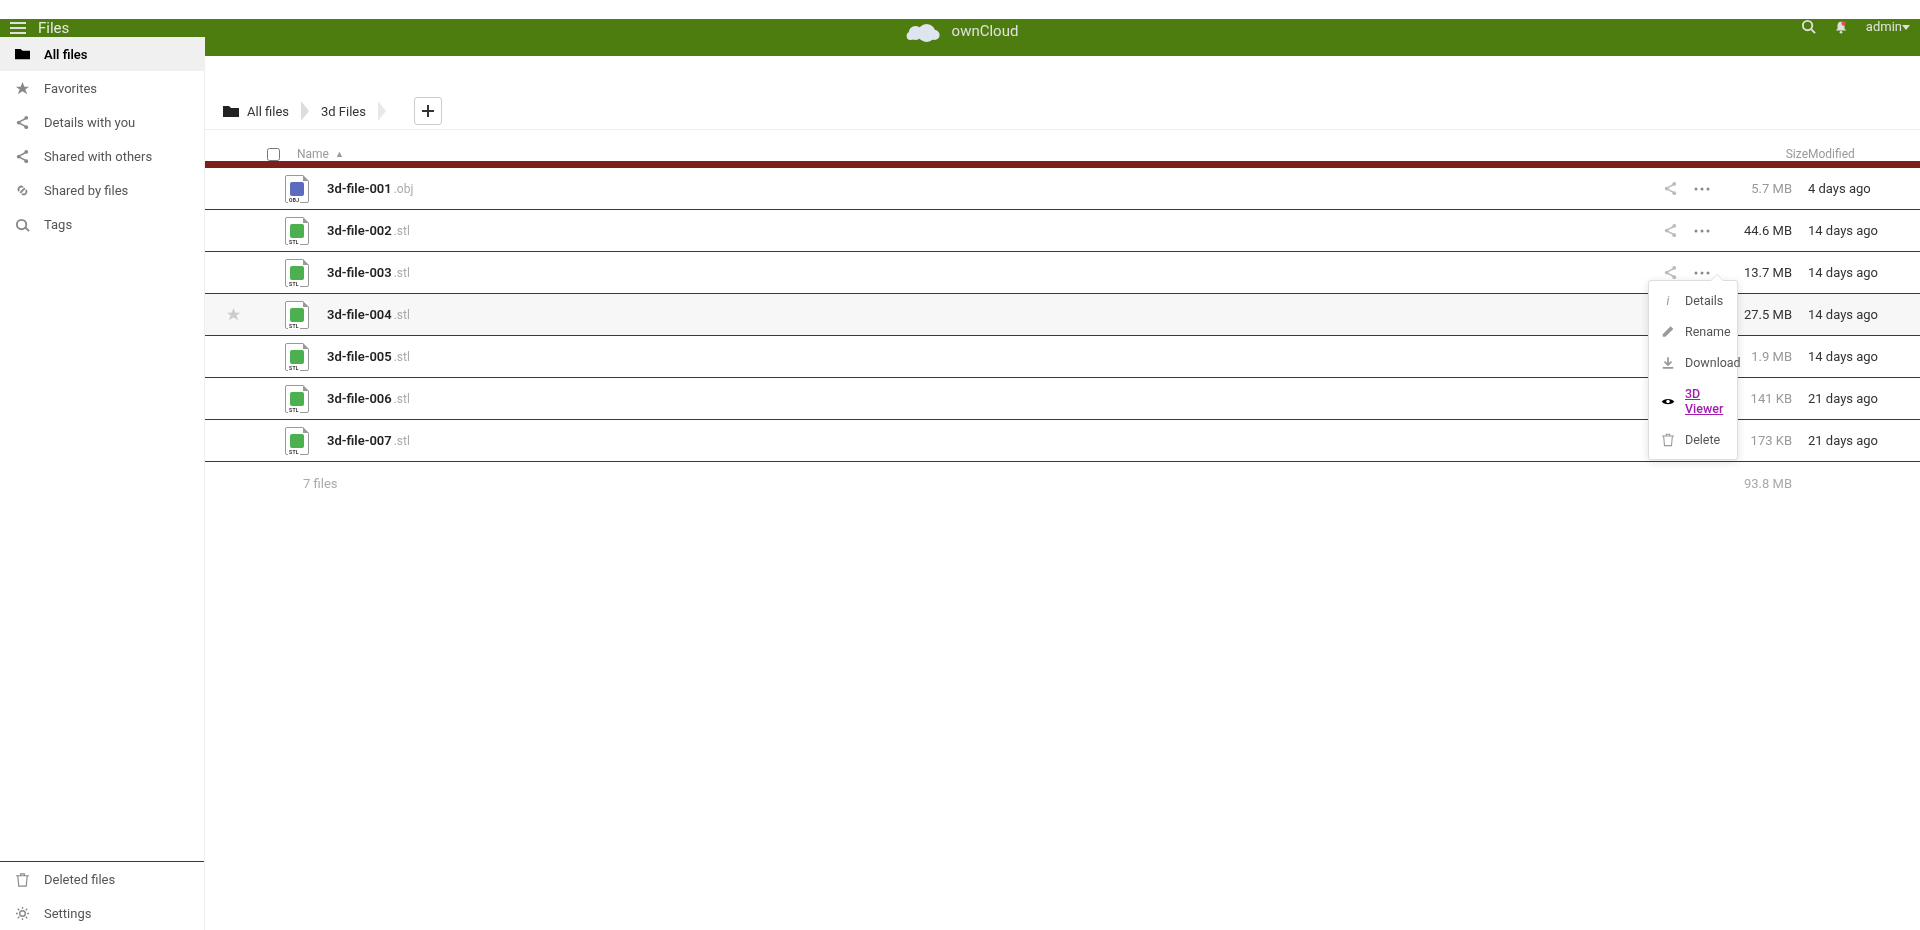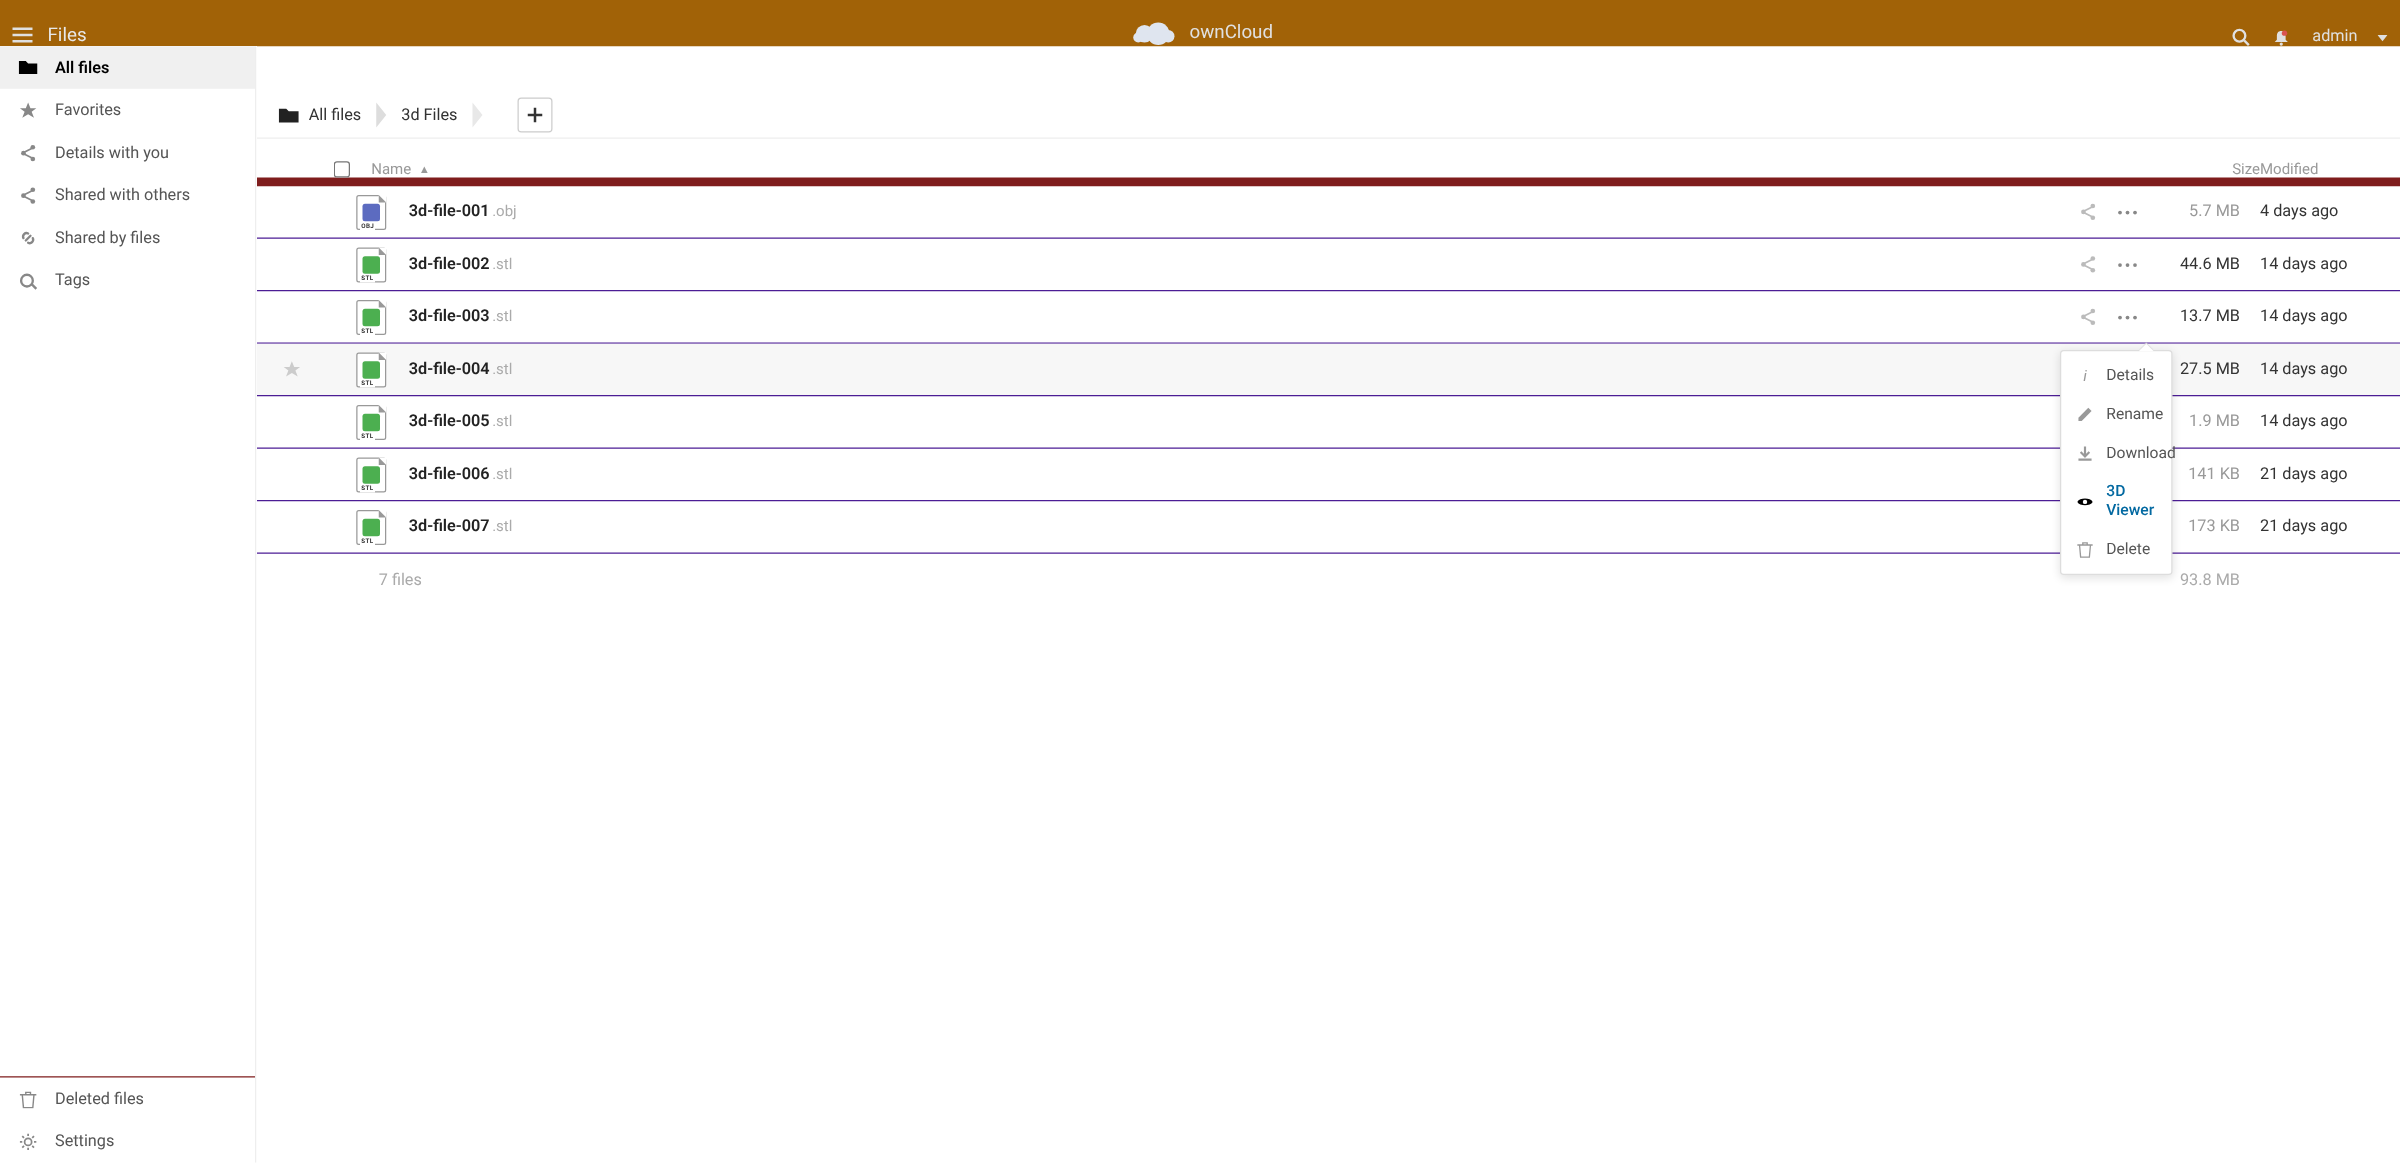--- a/index.html
+++ b/index.html
@@ -1,30 +1,30 @@
 <!DOCTYPE html>
 <html><head>
 <meta charset="utf-8">
 <style>
 * { margin: 0; padding: 0; box-sizing: border-box; font-family: -apple-system, BlinkMacSystemFont, "Segoe UI", Roboto, Arial, sans-serif; }
 body { background: #fff; color: #333; font-size: 13px; overflow: hidden; }
 
 
-.header { height: 37px; background: #a16207; color: #fff; display: flex; align-items: flex-end; padding: 0 10px; position: relative; }
+.header { height: 37px; background: #4d7c0f; color: #fff; display: flex; align-items: flex-start; padding: 0 10px; position: relative; margin-top: 19px; }
 .header-left { display: flex; align-items: center; gap: 12px; }
 .hamburger-icon { cursor: pointer; display: flex; flex-direction: column; gap: 3px; }
 .hamburger-icon span { width: 16px; height: 2px; background: #e0e0e0; }
 .app-name { font-size: 15px; color: #e8e8e8; font-weight: 400; }
 .header-center { position: absolute; left: 50%; transform: translateX(-50%); display: flex; align-items: center; gap: 10px; }
 .logo-icon { width: 40px; height: 24px; position: relative; }
 .logo-icon svg { width: 100%; height: 100%; }
 .brand-name { font-size: 15px; color: #e0e0e0; }
 .header-right { margin-left: auto; display: flex; align-items: center; gap: 18px; }
 .search-icon, .bell-icon { cursor: pointer; }
-.user-menu { display: flex; align-items: center; gap: 16px; cursor: pointer; color: #e0e0e0; font-size: 13px; }
+.user-menu { display: flex; align-items: center; gap: 0; cursor: pointer; color: #e0e0e0; font-size: 13px; }
 
 
 .sidebar { position: fixed; left: 0; top: 37px; bottom: 0; width: 205px; background: #fff; border-right: 1px solid #eee; display: flex; flex-direction: column; }
 .sidebar-nav { flex: 1; padding-top: 0; }
 .sidebar-item { display: flex; align-items: center; gap: 14px; padding: 9px 14px; cursor: pointer; color: #555; font-size: 13px; }
 .sidebar-item.active { background: #f0f0f0; font-weight: 600; color: #000; }
 .sidebar-icon { width: 16px; height: 16px; display: flex; align-items: center; justify-content: center; }
 .sidebar-footer { border-top: 1px solid #7f1d1d; }
 
 
@@ -77,21 +77,21 @@
 .summary-row { display: flex; align-items: center; height: 42px; padding: 0 12px 0 84px; color: #aaa; font-size: 13px; }
 .summary-name { flex: 1; padding-left: 14px; }
 .summary-size { width: 90px; text-align: right; padding-right: 16px; }
 .summary-modified { width: 100px; }
 .summary-actions { width: 64px; }
 
 
 .context-menu { position: absolute; top: 280px; right: 182px; width: 90px; background: #fff; border: 1px solid #ddd; box-shadow: 0 2px 8px rgba(0,0,0,0.12); border-radius: 3px; padding: 4px 0; z-index: 100; }
 .context-menu::before { content:""; position:absolute; top:-6px; right: 14px; width:0;height:0; border-left:6px solid transparent; border-right:6px solid transparent; border-bottom:6px solid #fff; filter: drop-shadow(0 -1px 0 #ddd); }
 .menu-item { display: flex; align-items: center; gap: 10px; padding: 8px 12px; cursor: pointer; font-size: 12.5px; color: #555; }
-.menu-item.highlighted { color: #0369a1; font-weight: 500; }
+.menu-item.highlighted { color: #a21caf; font-weight: 500; text-decoration: underline; }
 .menu-icon { width: 14px; display: flex; justify-content: center; color: #888; }
 .menu-item.highlighted .menu-icon { color: #000; }
 
 
 svg { display: block; }
 </style>
 </head>
 <body>
 
 <div class="header">

